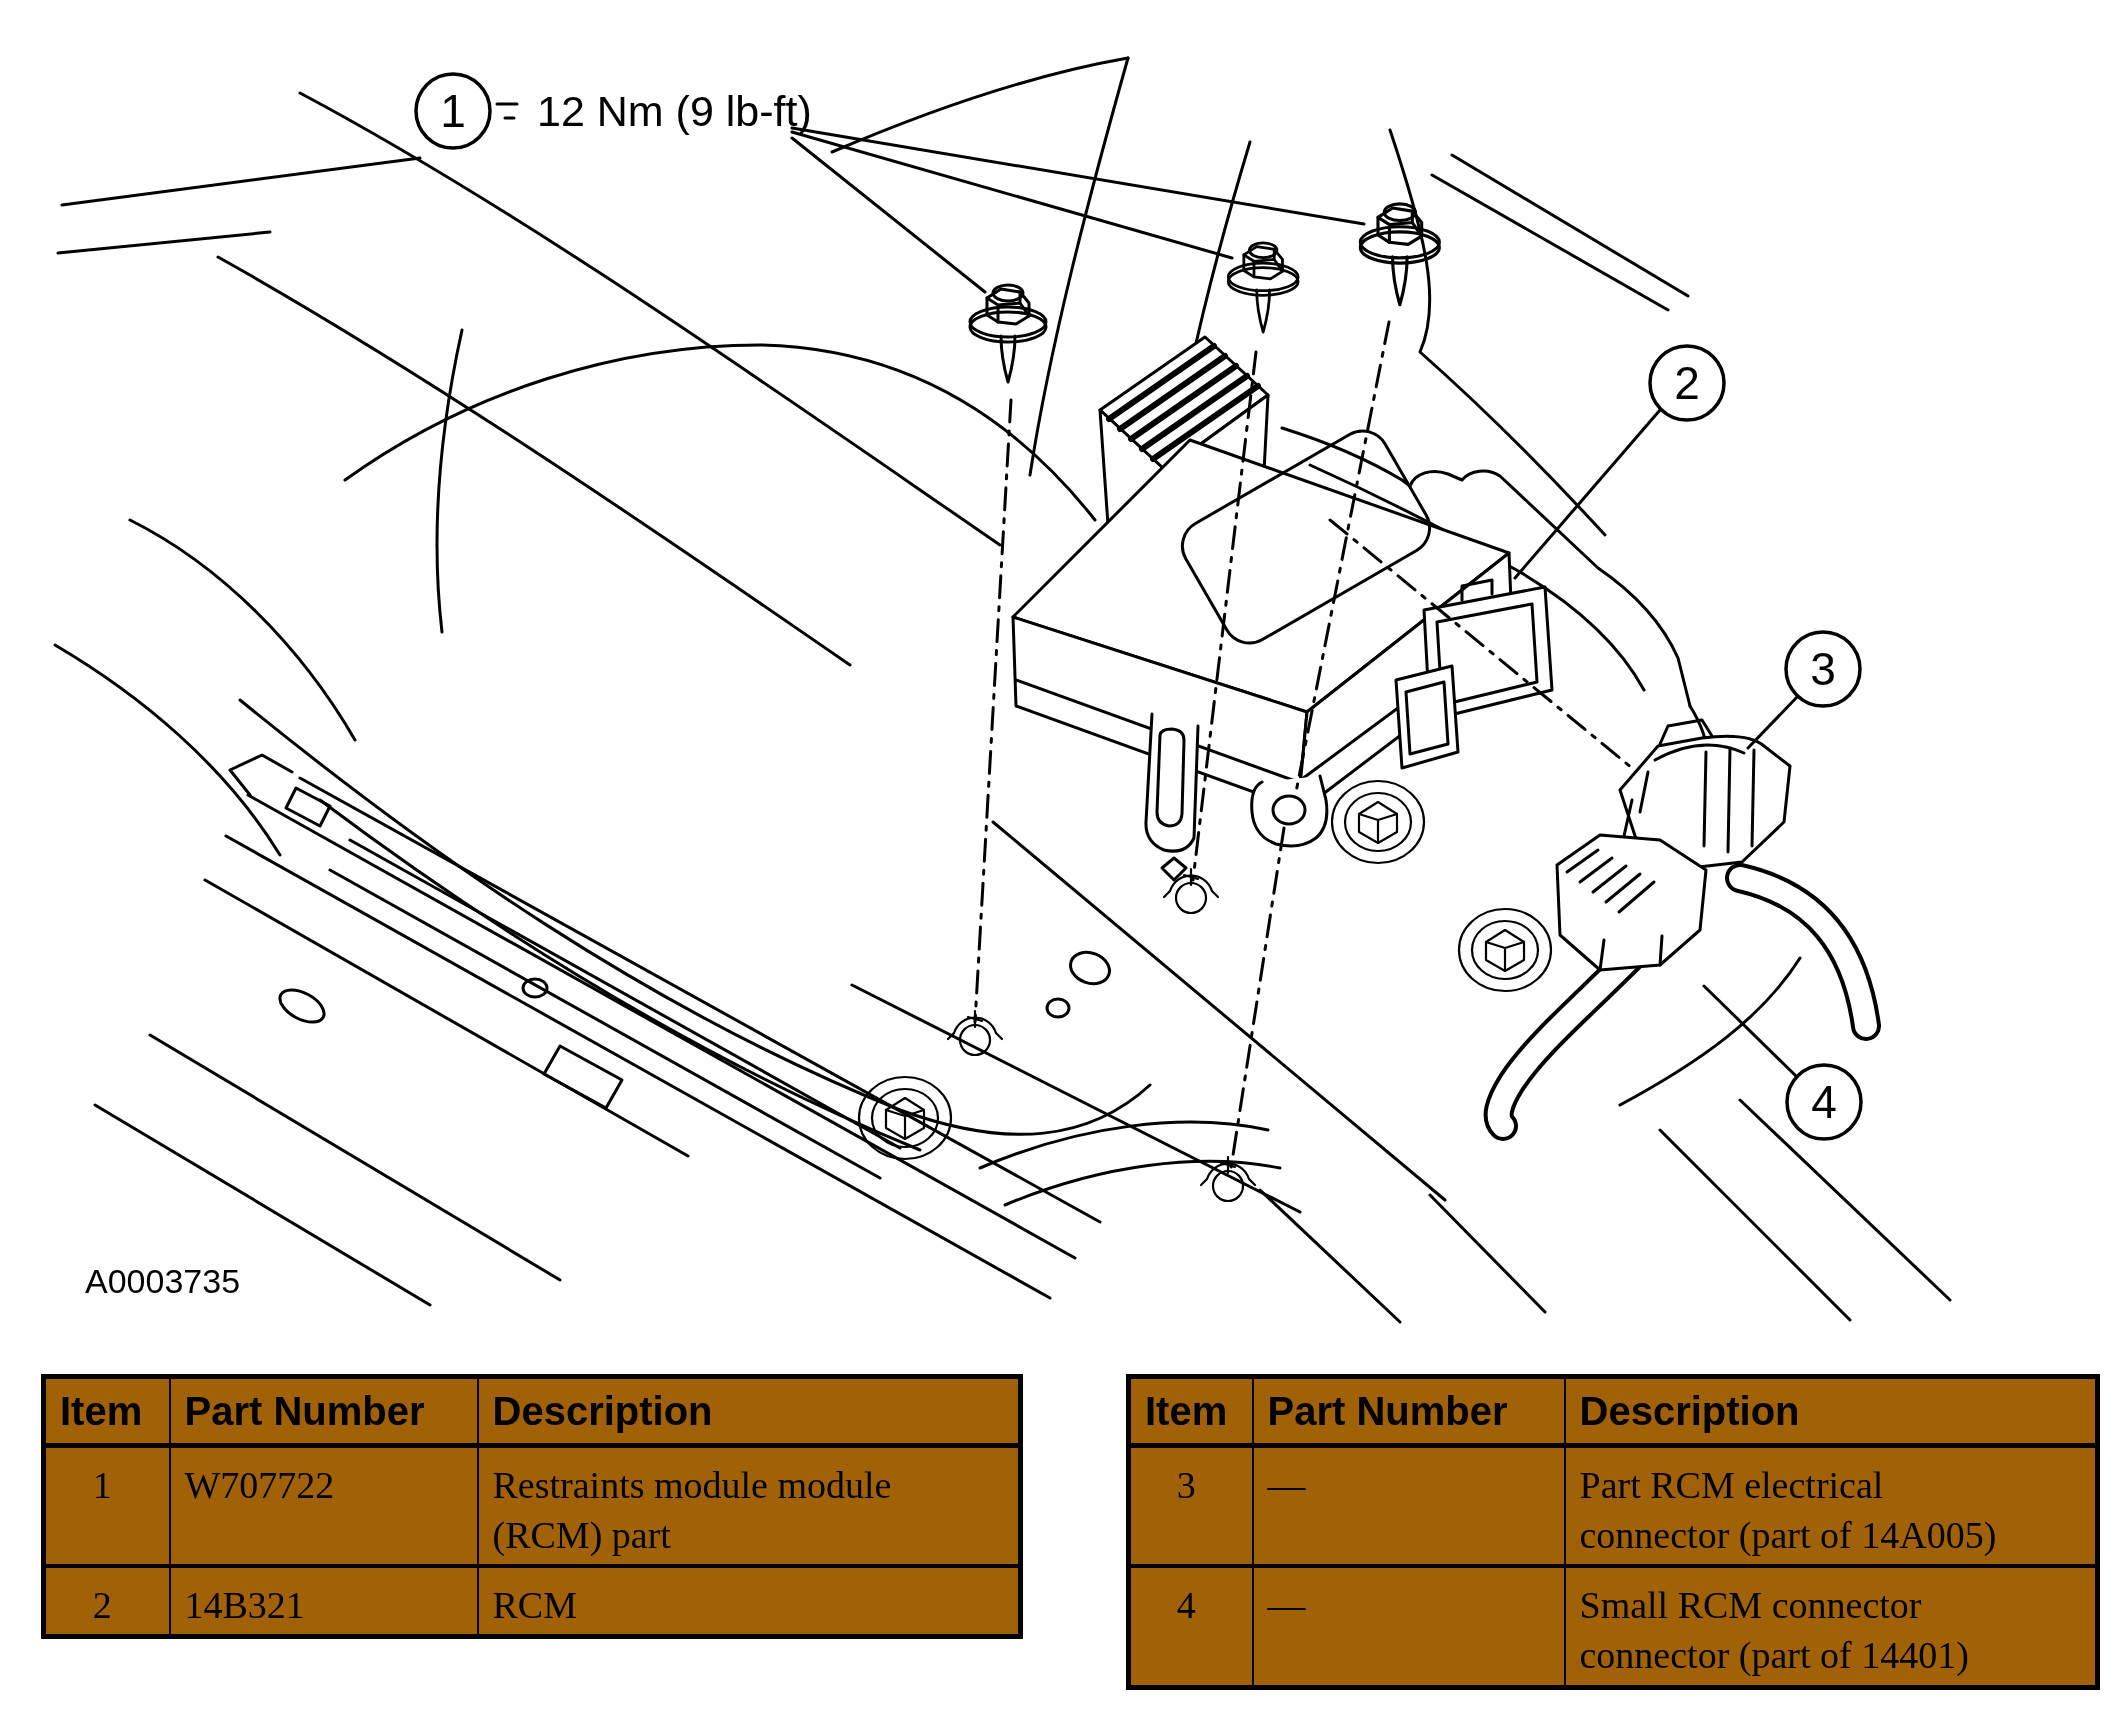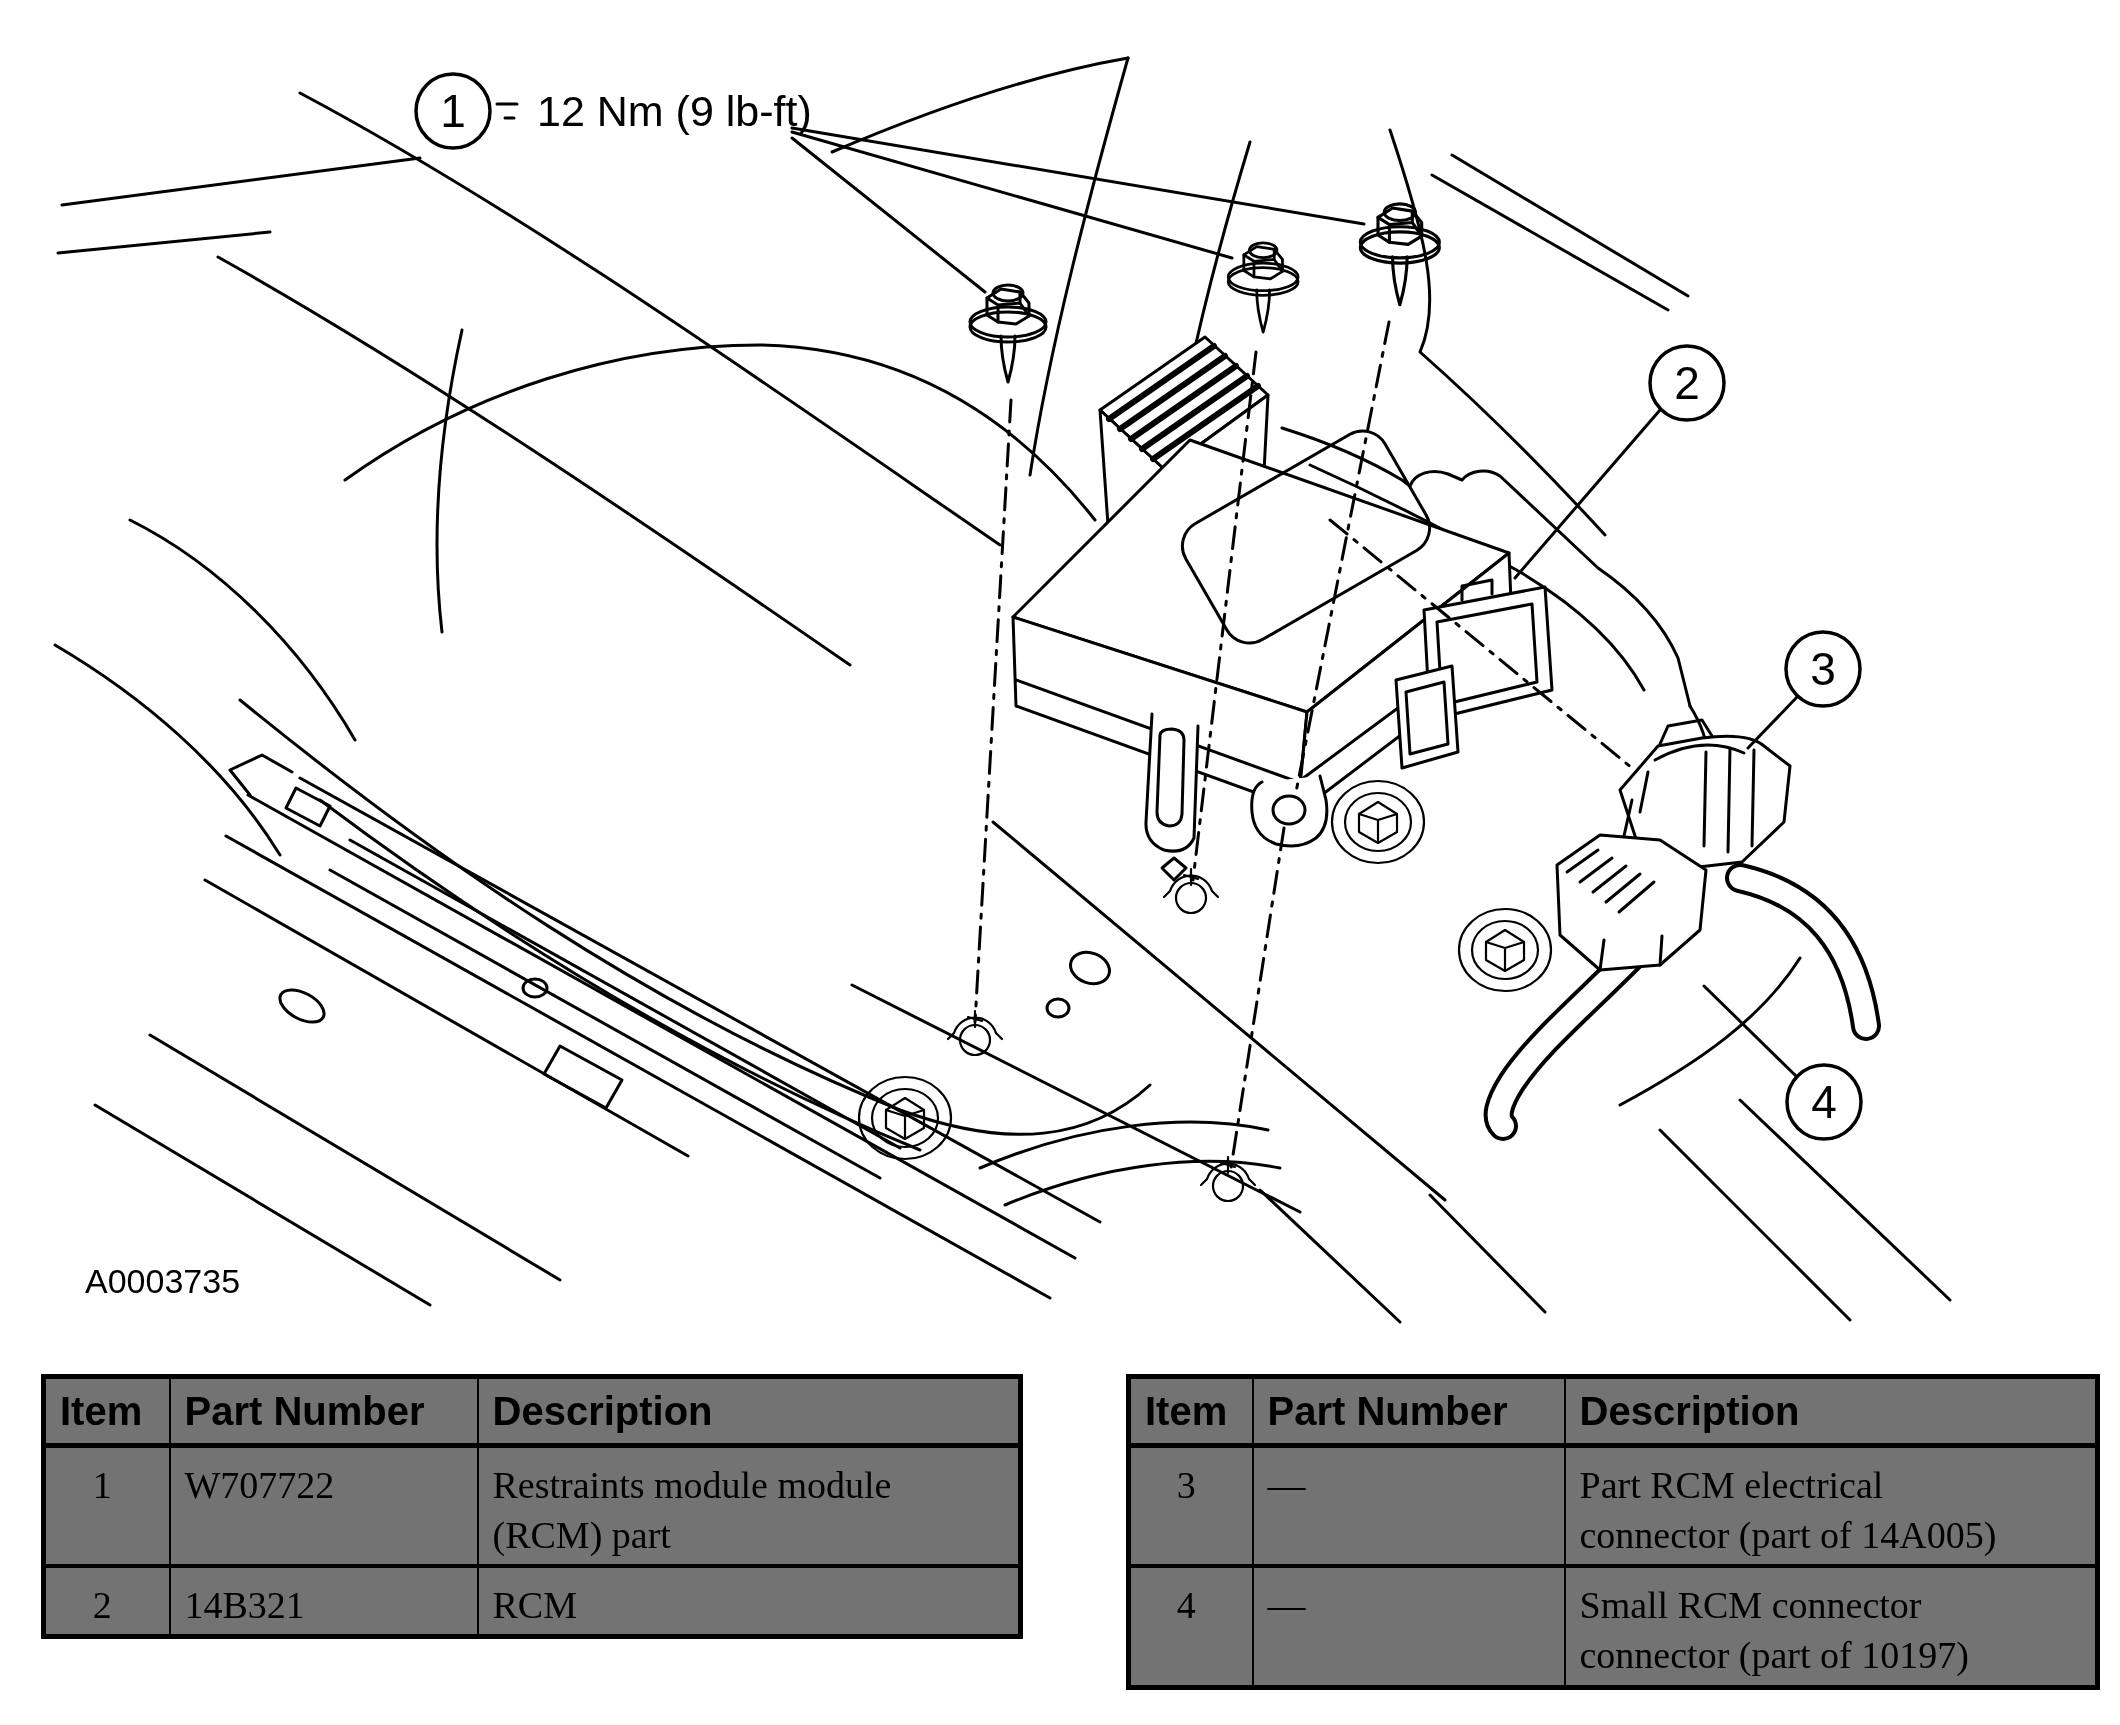--- a/index.html
+++ b/index.html
@@ -14,21 +14,21 @@
   .wireO{fill:none;stroke:#000;stroke-width:30;stroke-linecap:round;}
   .wireI{fill:none;stroke:#fff;stroke-width:22;stroke-linecap:round;}
   .callout-circle{fill:#fff;stroke:#000;stroke-width:3.5;}
   .callout-num{font-family:"Liberation Sans",sans-serif;font-size:46px;fill:#000;
                text-anchor:middle;stroke:none;}
   .torque{font-family:"Liberation Sans",sans-serif;font-size:43px;fill:#000;stroke:none;}
   .figid{font-family:"Liberation Sans",sans-serif;font-size:34px;fill:#000;stroke:none;}
 
   
   table.parts{position:absolute;top:1374px;border-collapse:collapse;table-layout:fixed;
-              background:#737373;border:5px solid #000;}
+              background:#a16207;border:5px solid #000;}
   table.parts th,table.parts td{border:2.5px solid #000;overflow:hidden;}
   table.parts thead th{border-bottom:5px solid #000;font-family:"Liberation Sans",sans-serif;
               font-weight:bold;font-size:40px;text-align:left;padding:4px 6px 4px 14px;
               vertical-align:middle;height:56px;}
   table.parts tbody td{font-family:"Liberation Serif",serif;font-size:38px;line-height:1.32;
               vertical-align:top;padding:12px 10px 4px 14px;}
   table.parts tbody tr+tr td{border-top:4px solid #000;}
   td.c-item{text-align:center;padding-left:0 !important;}
   .dl{display:block;}
   #table-left{left:41px;width:982px;}
@@ -279,19 +279,19 @@
         <td class="c-desc">
           <span class="dl">Part RCM electrical</span>
           <span class="dl">connector (part of 14A005)</span>
         </td>
       </tr>
       <tr style="height:111px">
         <td class="c-item">4</td>
         <td class="c-part">—</td>
         <td class="c-desc">
           <span class="dl">Small RCM connector</span>
-          <span class="dl">connector (part of 10197)</span>
+          <span class="dl">connector (part of 14401)</span>
         </td>
       </tr>
     </tbody>
   </table>
 
 </div>
 
 </body></html>

